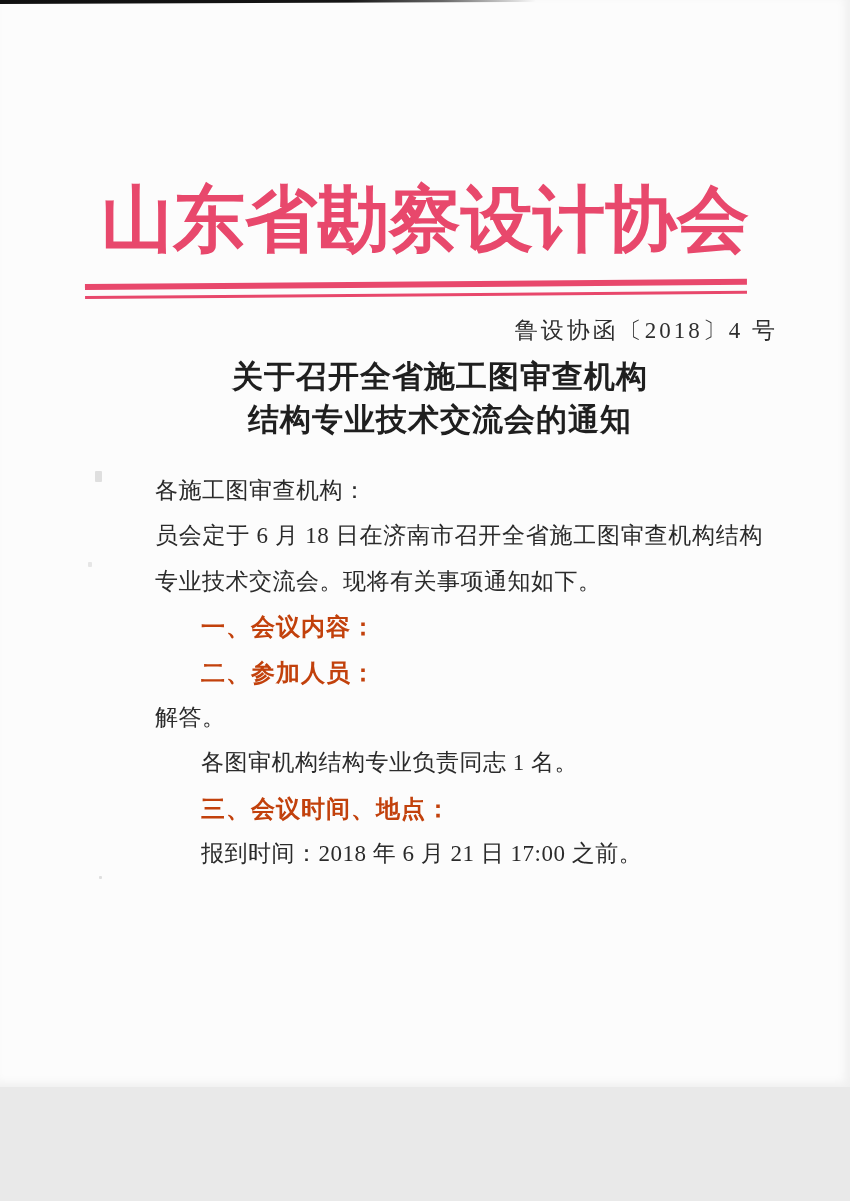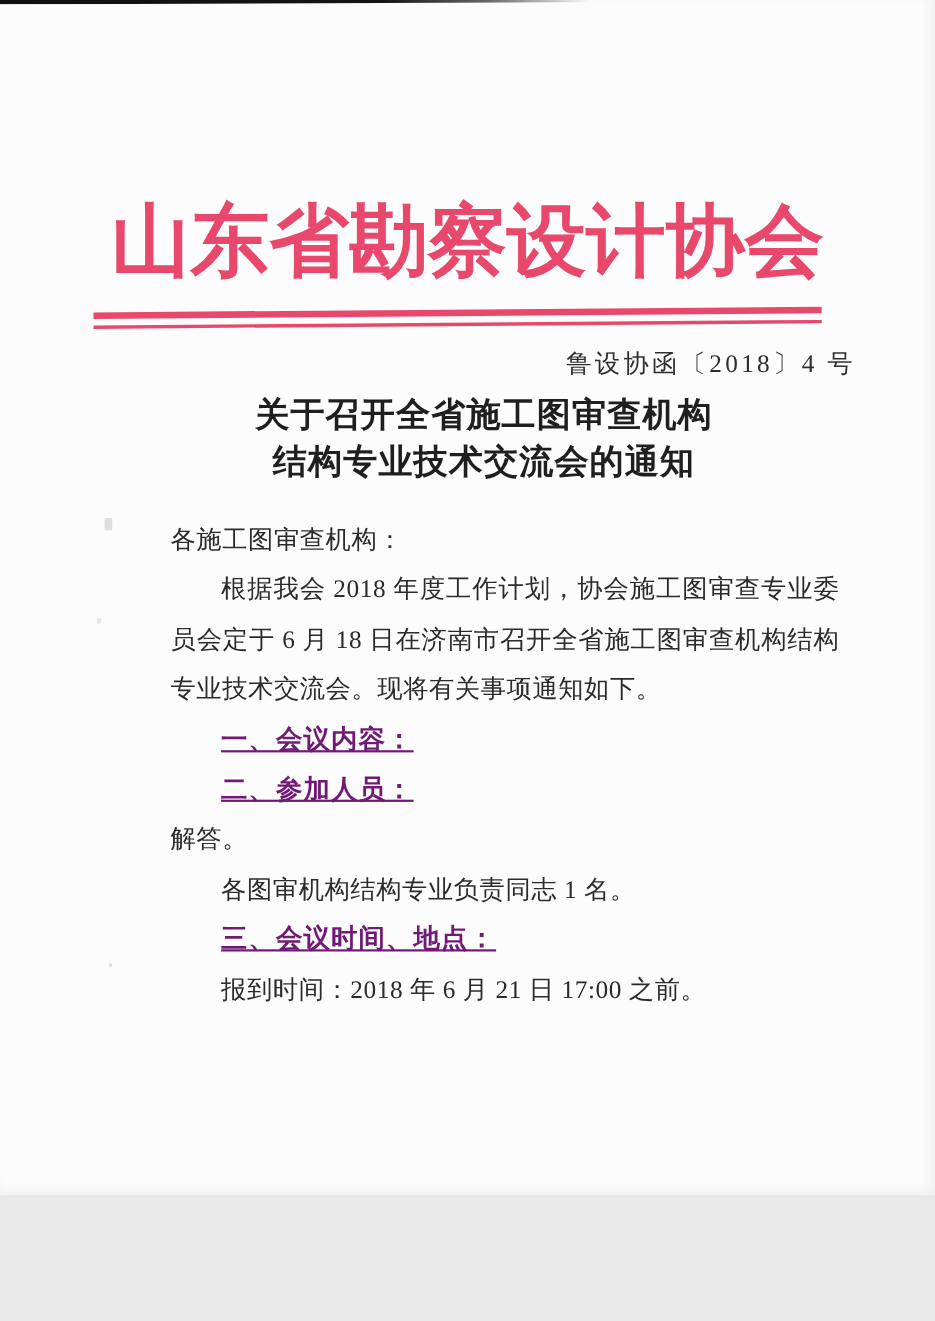--- a/index.html
+++ b/index.html
@@ -54,22 +54,22 @@
   .body-text{
     position:absolute;top:468px;left:155px;width:608px;
     font-size:23px;line-height:45.4px;
     color:#2b2b2b;
   }
   .line{min-height:45.4px;letter-spacing:0.5px;}
   .indent{text-indent:46px;}
   .fill{text-align:justify;text-align-last:justify;text-justify:inter-ideograph;}
   .heading{
     font-family:"Liberation Sans","DejaVu Sans",sans-serif;
-    font-weight:bold;font-size:24px;color:#701a75;
-    padding-left:46px;letter-spacing:1px;text-decoration:underline;
+    font-weight:bold;font-size:24px;color:#c2410c;
+    padding-left:46px;letter-spacing:1px;
   }
 </style>
 </head>
 <body>
 
 <div class="page">
 
   <div class="scan-top-line"></div>
   <div class="speck s1"></div>
   <div class="speck s2"></div>
@@ -84,21 +84,20 @@
 
   <div class="doc-number">鲁设协函〔2018〕4 号</div>
 
   <div class="doc-title">
     <div>关于召开全省施工图审查机构</div>
     <div>结构专业技术交流会的通知</div>
   </div>
 
   <div class="body-text">
     <div class="line">各施工图审查机构：</div>
-    <div class="line indent fill">根据我会 2018 年度工作计划，协会施工图审查专业委</div>
     <div class="line fill">员会定于 6 月 18 日在济南市召开全省施工图审查机构结构</div>
     <div class="line">专业技术交流会。现将有关事项通知如下。</div>
     <div class="line heading">一、会议内容：</div>
     <div class="line heading">二、参加人员：</div>
     <div class="line">解答。</div>
     <div class="line indent">各图审机构结构专业负责同志 1 名。</div>
     <div class="line heading">三、会议时间、地点：</div>
     <div class="line indent">报到时间：2018 年 6 月 21 日 17:00 之前。</div>
   </div>
 

